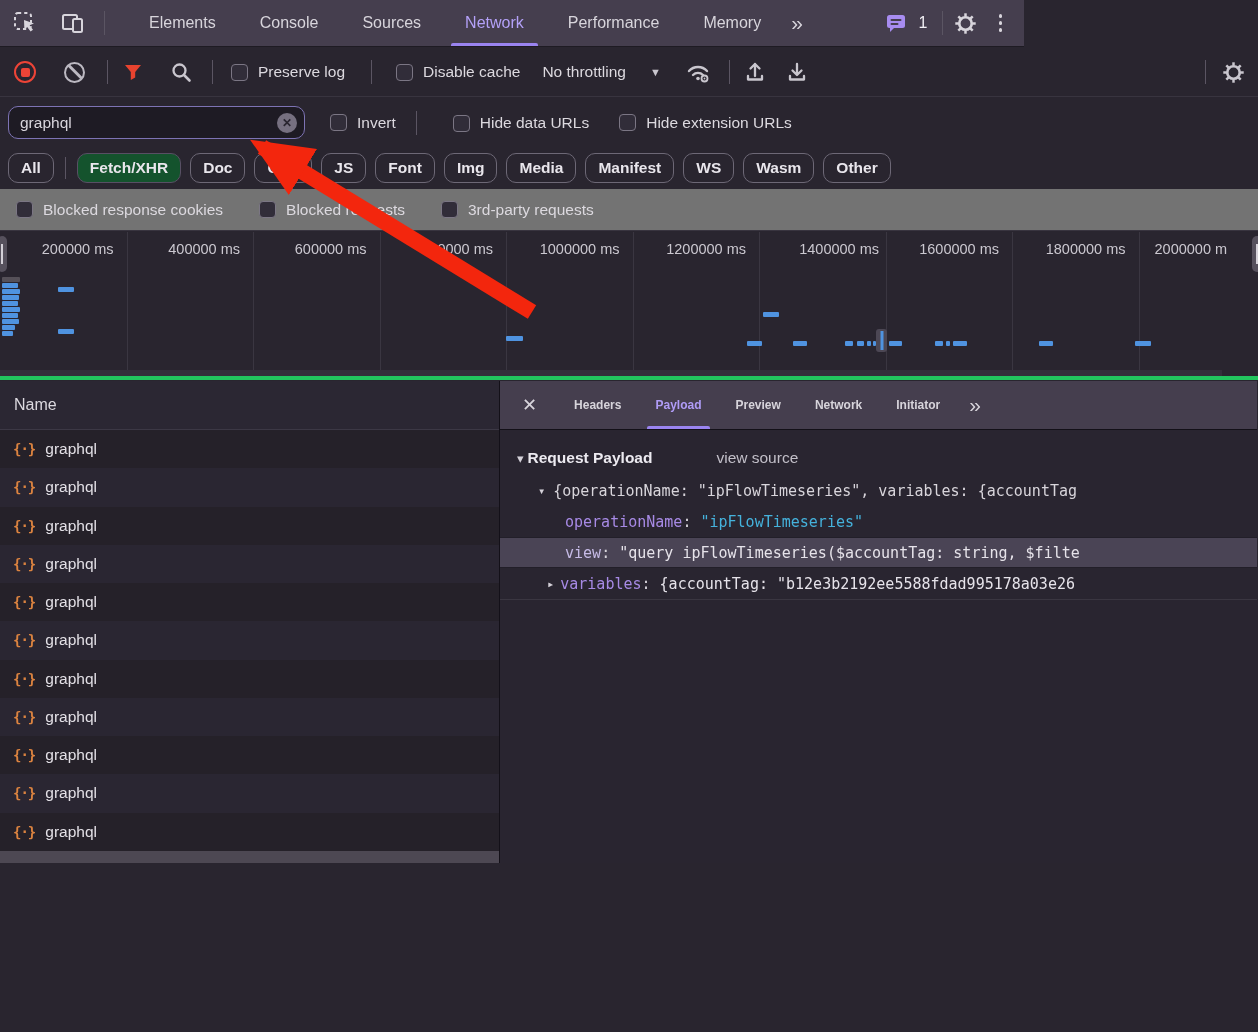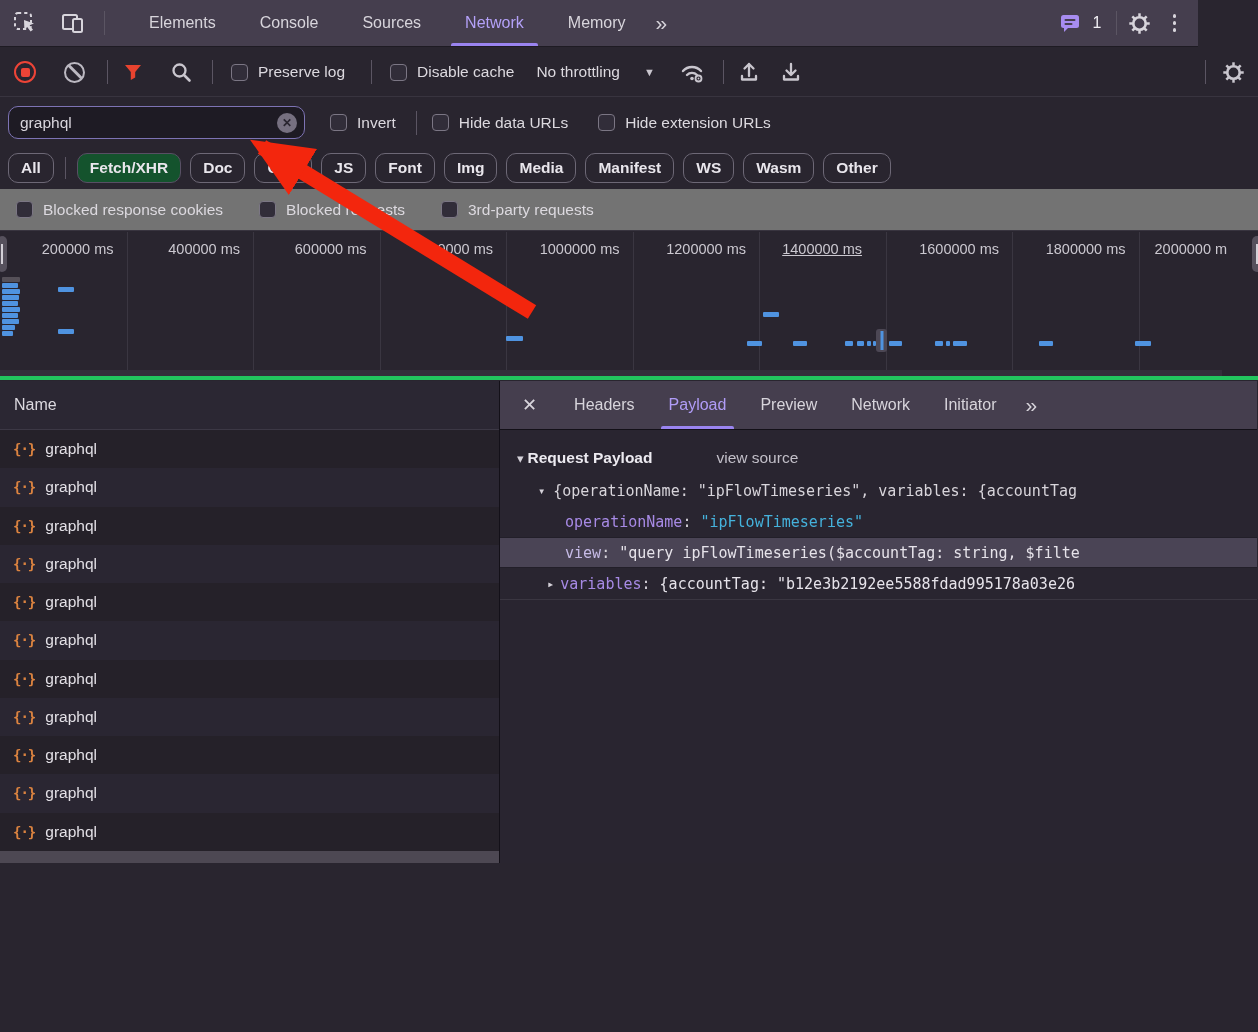--- a/index.html
+++ b/index.html
@@ -1,21 +1,21 @@
 <!DOCTYPE html>
 <html><head>
 <meta charset="utf-8">
 <style>
   * { margin:0; padding:0; box-sizing:border-box; }
   html,body { width:1258px; height:1032px; background:#17141b; }
   body { font-family:"Liberation Sans", sans-serif; overflow:hidden; }
   #devtools { position:relative; width:1258px; height:1032px; background:#29252f; overflow:hidden; }
 
   
-  .main-tabbar { position:absolute; left:0; top:0; width:1198px; height:47px;
+  .main-tabbar { position:absolute; left:0; top:0; width:1024px; height:47px;
     background:#453e4e; border-bottom:1px solid #1e1b23; display:flex; align-items:center; }
   .tool-icon { display:flex; align-items:center; justify-content:center; width:34px; height:34px; border-radius:4px; flex:0 0 auto; }
   .vdiv { width:1px; height:24px; background:#5b5563; flex:0 0 auto; }
   .main-tabs { display:flex; height:100%; margin-left:22px; }
   .main-tab { display:flex; align-items:center; padding:0 22px; height:100%;
     color:#d8d5dc; font-size:16px; position:relative; cursor:default; }
   .main-tab.active { color:#b4a1f8; }
   .main-tab.active::after { content:""; position:absolute; left:8px; right:8px; bottom:0;
     height:3px; background:#9a84f0; border-radius:2px 2px 0 0; }
   .chevron { color:#d8d5dc; font-size:21px; padding:0 8px; letter-spacing:-2px; }
@@ -87,21 +87,21 @@
   .req-row.selected { background:#4d4853; }
   .json-icon { font-family:"DejaVu Sans Mono",monospace; font-size:14px; font-weight:bold;
     color:#db8340; letter-spacing:-1px; flex:0 0 auto; }
   .req-label { color:#e3e0e6; font-size:15.5px; margin-left:10px; }
 
   .right-panel { width:757px; height:100%; background:#292530; display:flex; flex-direction:column; overflow:hidden; }
   .detail-tabbar { height:49px; background:#453e4e; border-bottom:1px solid #131018;
     display:flex; align-items:center; flex:0 0 auto; }
   .close-x { color:#d7d4db; font-size:18px; padding:0 20px 0 22px; }
   .detail-tab { position:relative; height:100%; display:flex; align-items:center;
-    padding:0 17px; color:#d7d4db; font-size:16px; }
+    padding:0 17px; color:#d7d4db; font-size:12px;font-weight:bold; }
   .detail-tab.active { color:#b09cf7; }
   .detail-tab.active::after { content:""; position:absolute; left:9px; right:9px; bottom:0;
     height:3px; background:#9a84f0; border-radius:2px 2px 0 0; }
   .detail-tabbar .chevron { margin-left:4px; }
 
   .payload { flex:1; overflow:hidden; position:relative; }
   .payload-section { display:flex; align-items:center; height:34px; margin-top:11px; padding-left:17px; }
   .tri { color:#d5d2da; font-size:13px; margin-right:4px; }
   .payload-title { color:#eceaf0; font-size:15.5px; font-weight:bold; }
   .view-source { color:#c2bfc8; font-size:15.5px; margin-left:64px; }
@@ -142,20 +142,21 @@
         <rect x="3" y="5" width="14" height="14" rx="1.5" fill="none" stroke="#d8d5dc" stroke-width="2"></rect>
         <rect x="13" y="9" width="9" height="13" rx="1.5" fill="#453e4e" stroke="#d8d5dc" stroke-width="2"></rect>
       </svg>
     </span>
     <span class="vdiv" style="margin-left:14px;"></span>
     <div class="main-tabs" id="main-tabs">
         <div class="main-tab">Elements</div>
         <div class="main-tab">Console</div>
         <div class="main-tab">Sources</div>
         <div class="main-tab active">Network</div>
+        <div class="main-tab">Performance</div>
         <div class="main-tab">Memory</div>
       </div>
     <span class="chevron">»</span>
     <div class="tabbar-right">
       <span class="tool-icon">
         <svg class="ic" width="24" height="24" viewBox="0 0 24 24">
           <rect x="3" y="4" width="18" height="13" rx="2.5" fill="#a78cf0"></rect>
           <path d="M6 16 L6 21 L11 16 Z" fill="#a78cf0"></path>
           <rect x="6.5" y="8" width="11" height="2" rx="1" fill="#453e4e"></rect>
           <rect x="6.5" y="12" width="8" height="2" rx="1" fill="#453e4e"></rect>
@@ -205,21 +206,21 @@
         <circle cx="9.5" cy="9.5" r="6" fill="none" stroke="#c9c6ce" stroke-width="2.3"></circle>
         <line x1="14" y1="14" x2="19.5" y2="19.5" stroke="#c9c6ce" stroke-width="2.6" stroke-linecap="round"></line>
       </svg>
     </span>
     <span class="vdiv" style="margin-left:6px;"></span>
     <div class="cb-group" style="margin-left:10px;">
       <span class="cb"></span>
       <span class="toolbar-label">Preserve log</span>
     </div>
     <span class="vdiv" style="margin-left:18px;"></span>
-    <div class="cb-group" style="margin-left:10px;">
+    <div class="cb-group" style="margin-left:16px;">
       <span class="cb"></span>
       <span class="toolbar-label">Disable cache</span>
     </div>
     <div class="cb-group" style="margin-left:14px;">
       <span class="toolbar-label">No throttling</span>
       <span class="caret">▼</span>
     </div>
     <span class="tool-icon" style="margin-left:12px;">
       <svg class="ic" width="28" height="24" viewBox="0 0 28 24">
         <path d="M5 11 A12 12 0 0 1 23 11" fill="none" stroke="#c9c6ce" stroke-width="2.4" stroke-linecap="round"></path>
@@ -268,21 +269,21 @@
   <div class="filter-row">
     <div class="filter-input">
       <input type="text" value="graphql" style="">
       <span class="input-clear">✕</span>
     </div>
     <div class="cb-group" style="margin-left:25px;">
       <span class="cb"></span>
       <span class="toolbar-label">Invert</span>
     </div>
     <span class="vdiv" style="margin-left:20px;"></span>
-    <div class="cb-group" style="margin-left:15px;">
+    <div class="cb-group" style="margin-left:36px;align-items:flex-end;">
       <span class="cb"></span>
       <span class="toolbar-label">Hide data URLs</span>
     </div>
     <div class="cb-group" style="margin-left:30px;">
       <span class="cb"></span>
       <span class="toolbar-label">Hide extension URLs</span>
     </div>
   </div>
 
   <div class="chips-row" id="chips-row">
@@ -323,21 +324,21 @@
       <div class="tl-label" style="right: 1018px;">400000 ms</div>
       <div class="tl-col-line" style="left: 379.5px;"></div>
       <div class="tl-label" style="right: 891.5px; text-align: center;">600000 ms</div>
       <div class="tl-col-line" style="left: 506px;"></div>
       <div class="tl-label" style="right: 765px;">800000 ms</div>
       <div class="tl-col-line" style="left: 632.5px;"></div>
       <div class="tl-label" style="right: 638.5px;">1000000 ms</div>
       <div class="tl-col-line" style="left: 759px;"></div>
       <div class="tl-label" style="right: 512px;">1200000 ms</div>
       <div class="tl-col-line" style="left: 885.5px;"></div>
-      <div class="tl-label" style="right: 396px; text-decoration: underline;">1400000 ms</div>
+      <div class="tl-label" style="right: 379px;">1400000 ms</div>
       <div class="tl-col-line" style="left: 1012px;"></div>
       <div class="tl-label" style="right: 259px;">1600000 ms</div>
       <div class="tl-col-line" style="left: 1138.5px;"></div>
       <div class="tl-label" style="right: 132.5px;">1800000 ms</div>
       <div class="tl-label" style="right: auto; left: 1154.5px;">2000000 m</div>
       <div class="tl-bar" style="left: 2px; top: 45px; width: 18px; background: rgb(85, 80, 88);"></div>
       <div class="tl-bar" style="left: 2px; top: 51px; width: 16px;"></div>
       <div class="tl-bar" style="left: 2px; top: 57px; width: 18px;"></div>
       <div class="tl-bar" style="left: 2px; top: 63px; width: 17px;"></div>
       <div class="tl-bar" style="left: 2px; top: 69px; width: 16px;"></div>

